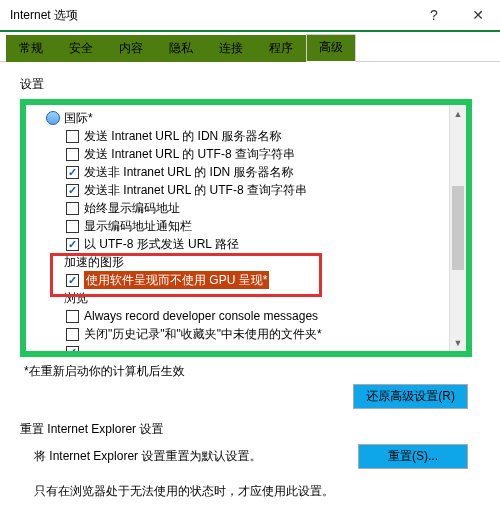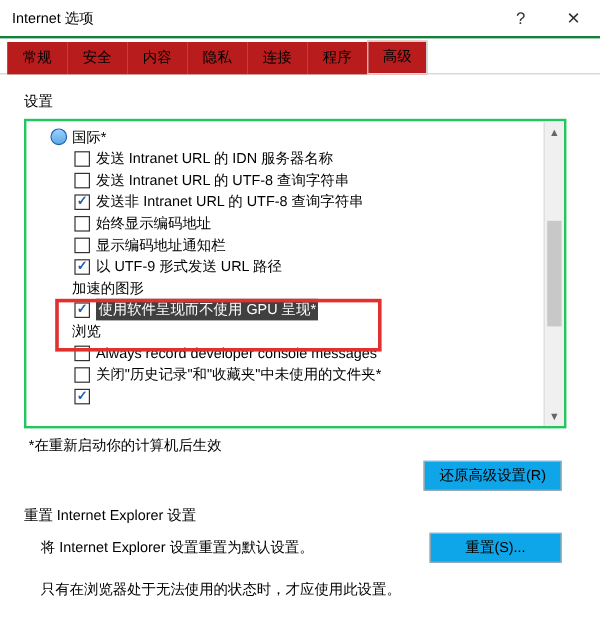--- a/index.html
+++ b/index.html
@@ -33,32 +33,32 @@
     padding: 4px 6px 0 6px;
     border-bottom: 1px solid #d0d0d0;
     height: 30px;
   }
   .tab {
     padding: 4px 12px 5px 12px;
     border: 1px solid transparent;
     border-bottom: none;
     position: relative;
     bottom: -1px;
-    background: #b91c1c;
+    background: #4d7c0f;
   }
   .tab.active {
     border-color: #d0d0d0;
     border-bottom: 1px solid #fff;
   }
   .content {
     padding: 10px 14px 6px 14px;
   }
   .section-label { margin: 4px 0 6px 6px; }
   .treebox {
-    border: 2px solid #22c55e;
+    border: 6px solid #22c55e;
     width: 452px;
     height: 258px;
     margin-left: 6px;
     overflow: hidden;
     position: relative;
     padding: 4px 0 4px 6px;
   }
   .tree-line {
     display: flex;
     align-items: center;
@@ -93,21 +93,21 @@
     position: relative;
   }
   .highlight-frame {
     position: absolute;
     border: 3px solid #e03030;
     left: 24px; top: 148px;
     width: 272px; height: 44px;
     pointer-events: none;
   }
   .txt-selected {
-    background: #404040;
+    background: #c2410c;
     color: #fff;
     padding: 0 2px;
   }
   .scrollbar {
     position: absolute;
     right: 0; top: 0;
     width: 17px; height: 100%;
     background: #f0f0f0;
     border-left: 1px solid #ddd;
     display: flex; flex-direction: column;
@@ -185,33 +185,37 @@
     <div class="tree-line indent2">
         <span class="cb"></span>
         <span>发送 Intranet URL 的 IDN 服务器名称</span>
       </div>
     <div class="tree-line indent2">
         <span class="cb"></span>
         <span>发送 Intranet URL 的 UTF-8 查询字符串</span>
       </div>
     <div class="tree-line indent2">
         <span class="cb checked"></span>
+        <span>发送非 Intranet URL 的 IDN 服务器名称</span>
+      </div>
+    <div class="tree-line indent2">
+        <span class="cb checked"></span>
         <span>发送非 Intranet URL 的 UTF-8 查询字符串</span>
       </div>
     <div class="tree-line indent2">
         <span class="cb"></span>
         <span>始终显示编码地址</span>
       </div>
     <div class="tree-line indent2">
         <span class="cb"></span>
         <span>显示编码地址通知栏</span>
       </div>
     <div class="tree-line indent2">
         <span class="cb checked"></span>
-        <span>以 UTF-9 形式发送 URL 路径</span>
+        <span>以 UTF-8 形式发送 URL 路径</span>
       </div>
 
     <div class="tree-line indent1">
       <span class="hdricon"></span>
       <span>加速的图形</span>
     </div>
     <div class="tree-line indent2">
       <span class="cb checked"></span>
       <span class="txt-selected">使用软件呈现而不使用 GPU 呈现*</span>
     </div>

